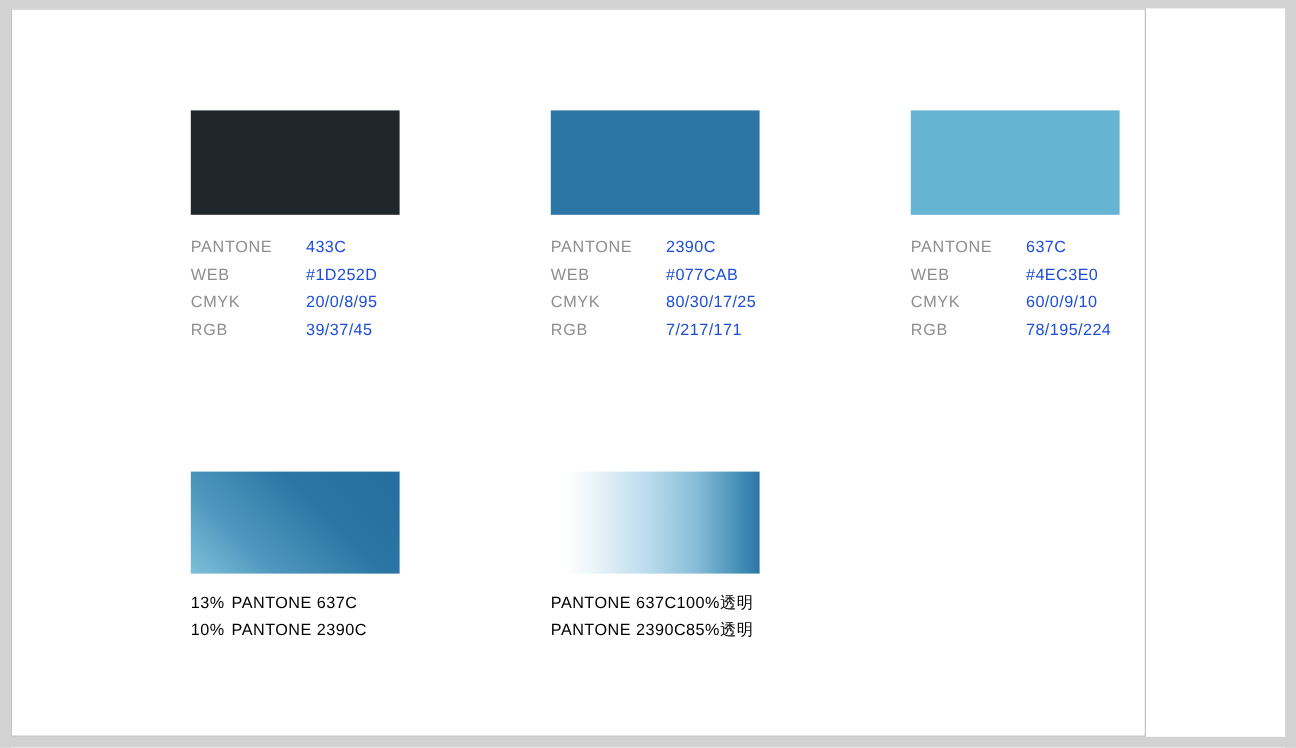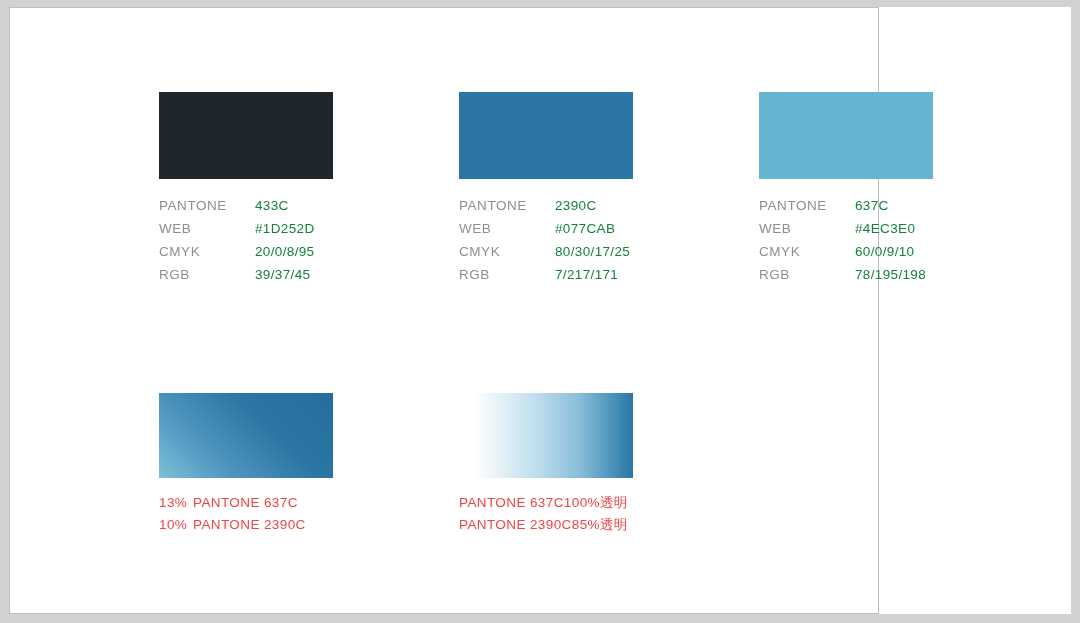--- a/index.html
+++ b/index.html
@@ -30,21 +30,21 @@
   }
   .frame-left   { left: 0;    top: 0;    width: 9px;  height: 623px; background: #d2d2d2; }
   .frame-right  { right: 0;   top: 0;    width: 9px;  height: 623px; background: #d2d2d2; }
   .frame-top    { left: 0;    top: 0;    width: 1080px; height: 7px; background: #d2d2d2; }
   .frame-bottom { left: 0;    bottom: 0; width: 1080px; height: 9px; background: #d2d2d2; }
 
   .sheet {
     position: absolute;
     left: 9px;
     top: 7px;
-    width: 870px;
+    width: 946px;
     height: 607px;
     background: #ffffff;
     border: 1px solid #bfbfbf;
     box-sizing: border-box;
   }
 
   
   .card {
     position: absolute;
   }
@@ -69,42 +69,42 @@
     width: 96px;
     flex: 0 0 96px;
     font-size: 13.5px;
     letter-spacing: 0.55px;
     color: #8e8e8e;
     line-height: 22px;
   }
   .spec-val {
     font-size: 13.5px;
     letter-spacing: 0.35px;
-    color: #15803d;
+    color: #1d4ed8;
     line-height: 22px;
   }
 
   
   .swatch-grad {
     width: 174px;
     height: 85px;
   }
   .grad-mix {
     background: linear-gradient(45deg, #7cc0d8 0%, #4f97bf 28%, #2b76a4 62%, #256d9c 100%);
   }
   .grad-fade {
     background: linear-gradient(90deg, #ffffff 0%, #ffffff 8%, #e8f3f8 22%, #bcdced 46%, #86bcd8 70%, #3f8ab4 92%, #2b76a4 100%);
   }
   .grad-caption {
     margin-top: 14px;
   }
   .cap-line {
     font-size: 13.5px;
     letter-spacing: 0.4px;
-    color: #ef4444;
+    color: #000000;
     line-height: 22px;
     height: 22px;
     white-space: nowrap;
     display: flex;
   }
   .cap-pct {
     flex: 0 0 34px;
     width: 34px;
   }
   .cap-txt { }
@@ -178,21 +178,21 @@
         <div class="spec-row">
           <span class="spec-key">WEB</span>
           <span class="spec-val">#4EC3E0</span>
         </div>
         <div class="spec-row">
           <span class="spec-key">CMYK</span>
           <span class="spec-val">60/0/9/10</span>
         </div>
         <div class="spec-row">
           <span class="spec-key">RGB</span>
-          <span class="spec-val">78/195/198</span>
+          <span class="spec-val">78/195/224</span>
         </div>
       </div>
     </div>
 
     <div class="card" style="left:149px; top:385px;">
       <div class="swatch-grad grad-mix"></div>
       <div class="grad-caption">
         <div class="cap-line">
           <span class="cap-pct">13%</span>
           <span class="cap-txt">PANTONE 637C</span>

